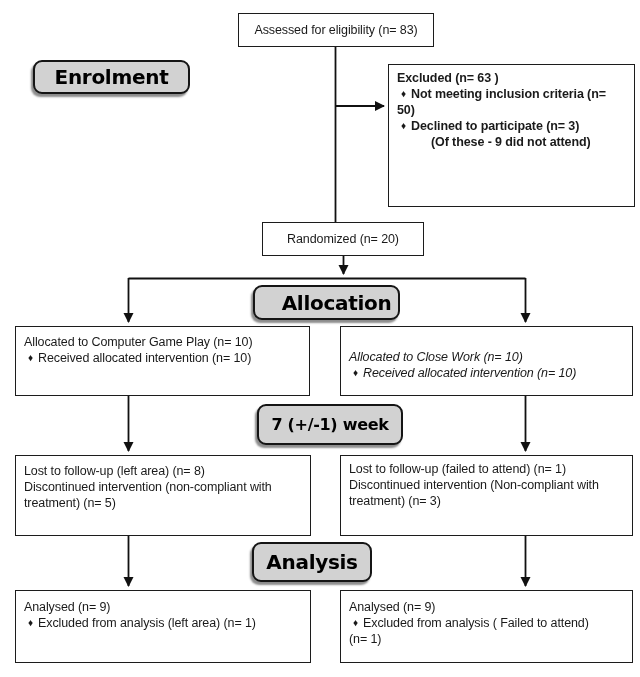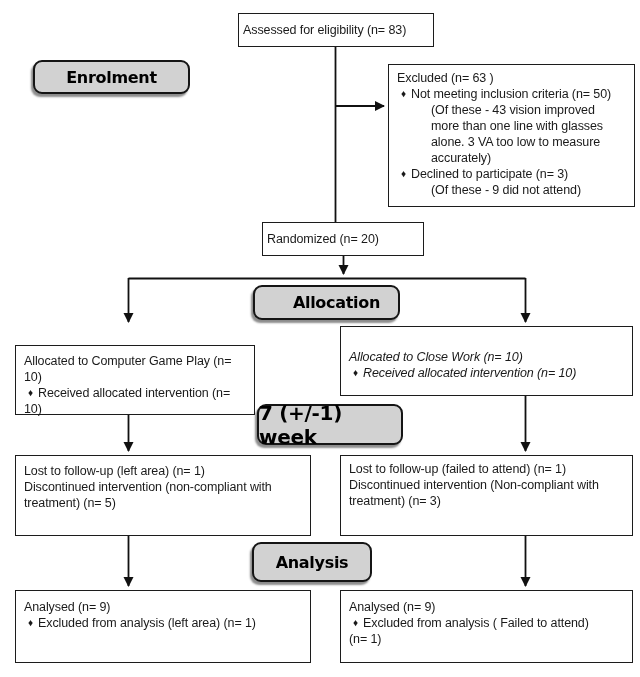--- a/index.html
+++ b/index.html
@@ -15,38 +15,38 @@
     position:absolute;
     background:#ffffff;
     border:1.5px solid #1c1c1c;
     box-sizing:border-box;
     font-size:12.5px;
     line-height:1.28;
     letter-spacing:-0.1px;
     padding:5px 8px;
   }
   .box.center{
-    display:flex;align-items:center;
+    display:flex;align-items:center;justify-content:center;
     text-align:center;padding:16px 4px;
   }
   .stage-label{
     position:absolute;
     background:#d2d2d2;
     border:2px solid #151515;
     border-radius:9px;
     box-shadow:-2px 3px 2px rgba(0,0,0,0.45);
     box-sizing:border-box;
     display:flex;align-items:center;justify-content:center;
     font-family:"DejaVu Sans", sans-serif;
     font-weight:bold;
-    font-size:16px;
+    font-size:20px;
     letter-spacing:-0.3px;
     color:#000000;
   }
-  .stage-label.small{font-size:20px;}
+  .stage-label.small{font-size:16px;}
   .line-row{display:block;}
   .bullet-row{display:block;}
   .bullet{
     font-size:10px;
     margin:0 5px 0 4px;
     position:relative;top:-1px;
   }
   .note2{padding-left:34px;}
   svg.arrows{position:absolute;left:0;top:0;pointer-events:none;}
 </style>
@@ -76,52 +76,51 @@
   </svg>
 
   <div class="box center" style="left:238px;top:13px;width:196px;height:33px;">
     <span>Assessed for eligibility (n= 83)</span>
   </div>
 
   <div class="stage-label" style="left:33px;top:60px;width:157px;height:34px;">
     <span>Enrolment</span>
   </div>
 
-  <div class="box" style="left:388px;top:64px;width:247px;height:143px;">
+  <div class="box" style="left:388px;top:64px;width:247px;height:143px;font-weight:bold;">
     <div class="line-row">Excluded (n= 63 )</div>
     <div class="bullet-row"><span class="bullet">♦</span><span>Not meeting inclusion criteria (n= 50)</span></div>
-    <div class="line-row note2">(Of these - 43 vision improved more than one line with glasses alone. 3 VA too low to measure accurately)</div>
     <div class="bullet-row"><span class="bullet">♦</span><span>Declined to participate (n= 3)</span></div>
     <div class="line-row note2">(Of these - 9 did not attend)</div>
   </div>
 
   <div class="box center" style="left:262px;top:222px;width:162px;height:22px;">
     <span>Randomized (n= 20)</span>
   </div>
 
   <div class="stage-label" style="left:253px;top:285px;width:147px;height:35px;z-index:2;padding-left:20px;">
     <span>Allocation</span>
   </div>
 
-  <div class="box" style="left:15px;top:326px;width:240px;height:70px;padding-top:7px;margin-top:19px;">
+  <div class="box" style="left:15px;top:326px;width:295px;height:70px;padding-top:7px;">
     <div class="line-row">Allocated to Computer Game Play (n= 10)</div>
     <div class="bullet-row"><span class="bullet">♦</span><span>Received allocated intervention (n= 10)</span></div>
   </div>
 
   <div class="box" style="left:340px;top:326px;width:293px;height:70px;padding-top:22px;font-style:italic;">
     <div class="line-row">Allocated to Close Work (n= 10)</div>
     <div class="bullet-row"><span class="bullet">♦</span><span>Received allocated intervention (n= 10)</span></div>
   </div>
 
   <div class="stage-label small" style="left:257px;top:404px;width:146px;height:41px;z-index:2;">
     <span>7 (+/-1) week</span>
   </div>
 
   <div class="box" style="left:15px;top:455px;width:296px;height:81px;padding-top:7px;">
-    <div class="line-row">Lost to follow-up (left area) (n= 1)</div>
+    <div class="line-row">Lost to follow-up (left area) (n= 8)</div>
     <div class="line-row">Discontinued intervention (non-compliant with treatment) (n= 5)</div>
   </div>
 
   <div class="box" style="left:340px;top:455px;width:293px;height:81px;padding-top:5px;">
     <div class="line-row">Lost to follow-up (failed to attend) (n= 1)</div>
     <div class="line-row">Discontinued intervention (Non-compliant with treatment) (n= 3)</div>
   </div>
 
   <div class="stage-label" style="left:252px;top:542px;width:120px;height:40px;z-index:2;">
     <span>Analysis</span>

